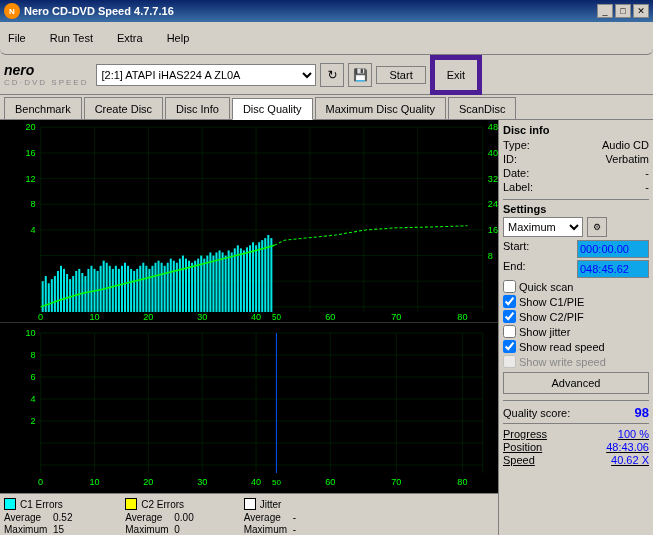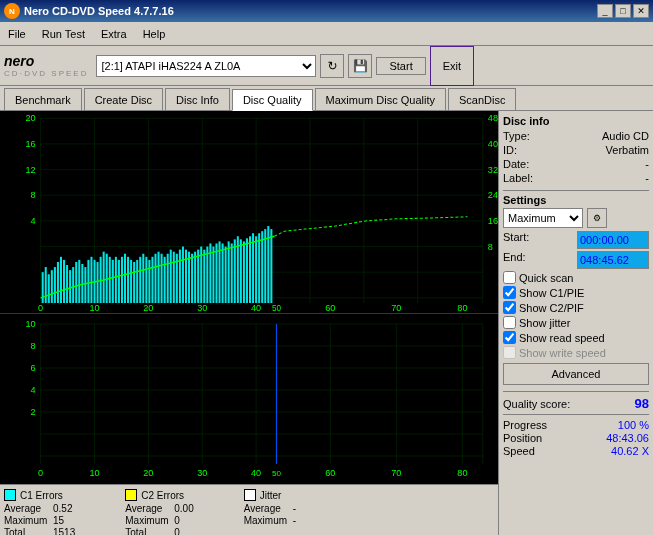--- a/index.html
+++ b/index.html
@@ -6,32 +6,32 @@
     body { width: 653px; height: 535px; font-family: 'Segoe UI', Tahoma, Arial, sans-serif; font-size: 11px; background: #d4d0c8; overflow: hidden; }
     
     
     .title-bar { background: linear-gradient(to bottom, #0a246a, #3a6ea5); color: white; height: 22px; display: flex; align-items: center; justify-content: space-between; padding: 0 4px; font-size: 11px; font-weight: bold; }
     .title-bar-left { display: flex; align-items: center; gap: 4px; }
     .title-icon { width: 16px; height: 16px; background: #ff8c00; border-radius: 50%; display: flex; align-items: center; justify-content: center; font-size: 8px; color: white; font-weight: bold; }
     .title-controls { display: flex; gap: 2px; }
     .title-btn { width: 16px; height: 14px; background: #d4d0c8; border: 1px solid #888; font-size: 9px; cursor: pointer; display: flex; align-items: center; justify-content: center; color: #000; }
     
     
-    .menu-bar { background: #d4d0c8; height: 24px; display: flex; align-items: center; padding: 0 4px; gap: 8px; border-bottom: 1px solid #808080; }
+    .menu-bar { background: #d4d0c8; height: 33px; display: flex; align-items: center; padding: 0 4px; gap: 16px; border-bottom: 1px solid #808080; border-radius: 6px; }
     .menu-item { font-size: 11px; padding: 1px 4px; cursor: pointer; }
     
     
     .toolbar { background: #d4d0c8; height: 40px; display: flex; align-items: center; padding: 2px 4px; gap: 4px; border-bottom: 1px solid #808080; }
     .nero-logo { display: flex; flex-direction: column; margin-right: 4px; }
     .nero-text { font-size: 14px; font-weight: bold; color: black; font-style: italic; }
     .cdspeed-text { font-size: 8px; color: #888; letter-spacing: 2px; }
     .drive-select { height: 22px; font-size: 11px; width: 220px; background: white; border: 1px solid #808080; }
     .toolbar-btn { height: 24px; width: 24px; background: #d4d0c8; border: 1px solid #808080; cursor: pointer; display: flex; align-items: center; justify-content: center; font-size: 12px; }
     .start-btn { height: 18px; padding: 0 12px; background: #d4d0c8; border: 1px solid #808080; cursor: pointer; font-size: 11px; }
-    .eject-btn { height: 40px; padding: 0 12px; background: #d4d0c8; border: 1px solid #4c1d95; cursor: pointer; font-size: 11px; }
+    .eject-btn { height: 40px; padding: 0 12px; background: #d4d0c8; border: 5px solid #4c1d95; cursor: pointer; font-size: 11px; }
     
     
     .tabs { background: #d4d0c8; height: 24px; display: flex; align-items: flex-end; padding: 0 4px; gap: 2px; }
     .tab { height: 22px; padding: 0 10px; background: #d4d0c8; border: 1px solid #808080; border-bottom: none; cursor: pointer; font-size: 11px; display: flex; align-items: center; }
     .tab.active { background: white; border-bottom: 1px solid white; margin-bottom: -1px; }
     
     
     .main { display: flex; height: calc(535px - 22px - 20px - 40px - 24px); background: white; border-top: 1px solid #808080; }
     
     
@@ -60,21 +60,21 @@
     .input-field { width: 70px; height: 18px; font-size: 11px; background: #0ea5e9; border: 1px solid #808080; padding: 0 2px; color: #0000ff; }
     
     .checkbox-row { display: flex; align-items: center; gap: 3px; font-size: 11px; margin-bottom: 2px; }
     .checkbox-row input { margin: 0; }
     
     .advanced-btn { width: 100%; height: 22px; background: #d4d0c8; border: 1px solid #808080; cursor: pointer; font-size: 11px; margin-top: 2px; }
     
     .quality-row { display: flex; justify-content: space-between; align-items: center; margin-top: 4px; font-size: 11px; }
     .quality-val { color: #0000ff; font-size: 13px; font-weight: bold; }
     
-    .progress-section { margin-top: 4px; font-size: 11px; }
+    .progress-section { margin-top: 4px; font-size: 11px; text-decoration: underline; }
     .prog-row { display: flex; justify-content: space-between; margin-bottom: 1px; }
     .prog-val { color: #0000ff; }
     
     .legend-item { display: flex; flex-direction: column; font-size: 10px; }
     .legend-header { display: flex; align-items: center; gap: 4px; margin-bottom: 2px; }
     .legend-color-box { width: 12px; height: 12px; border: 1px solid #000; }
     .legend-data { display: flex; flex-direction: column; gap: 1px; }
     .legend-kv { display: flex; gap: 4px; font-size: 10px; }
     .legend-k { width: 45px; }
     

